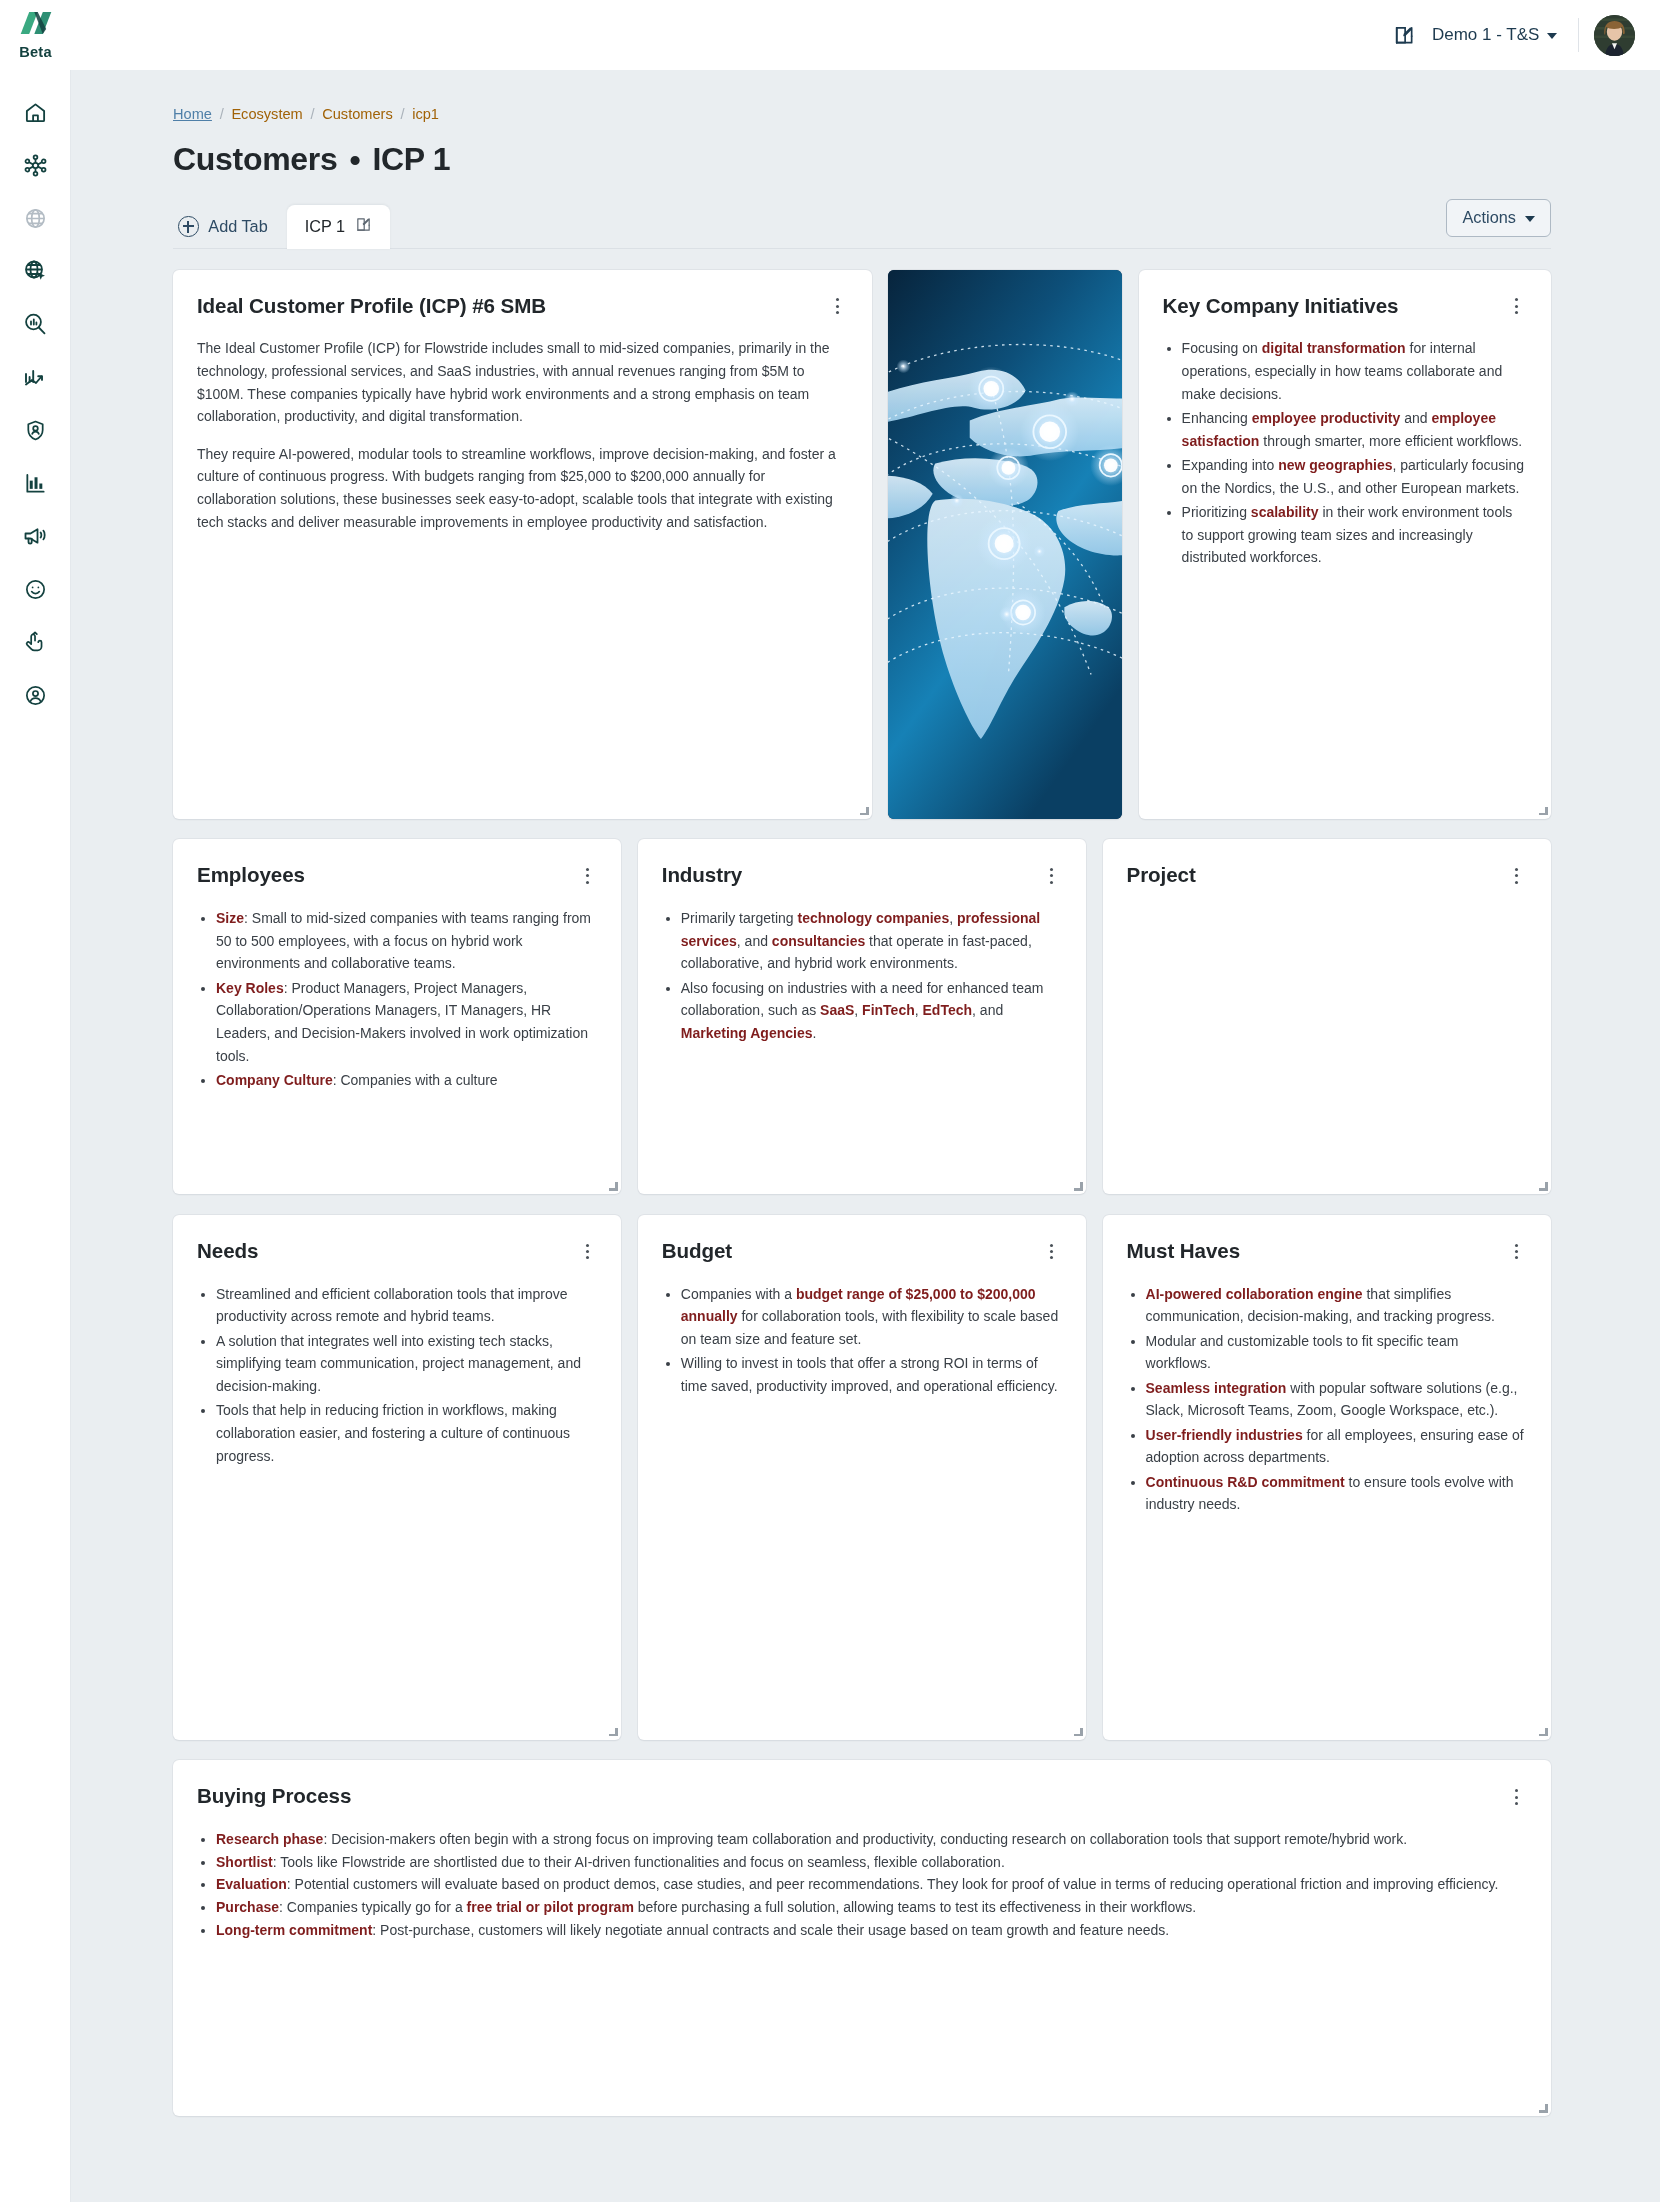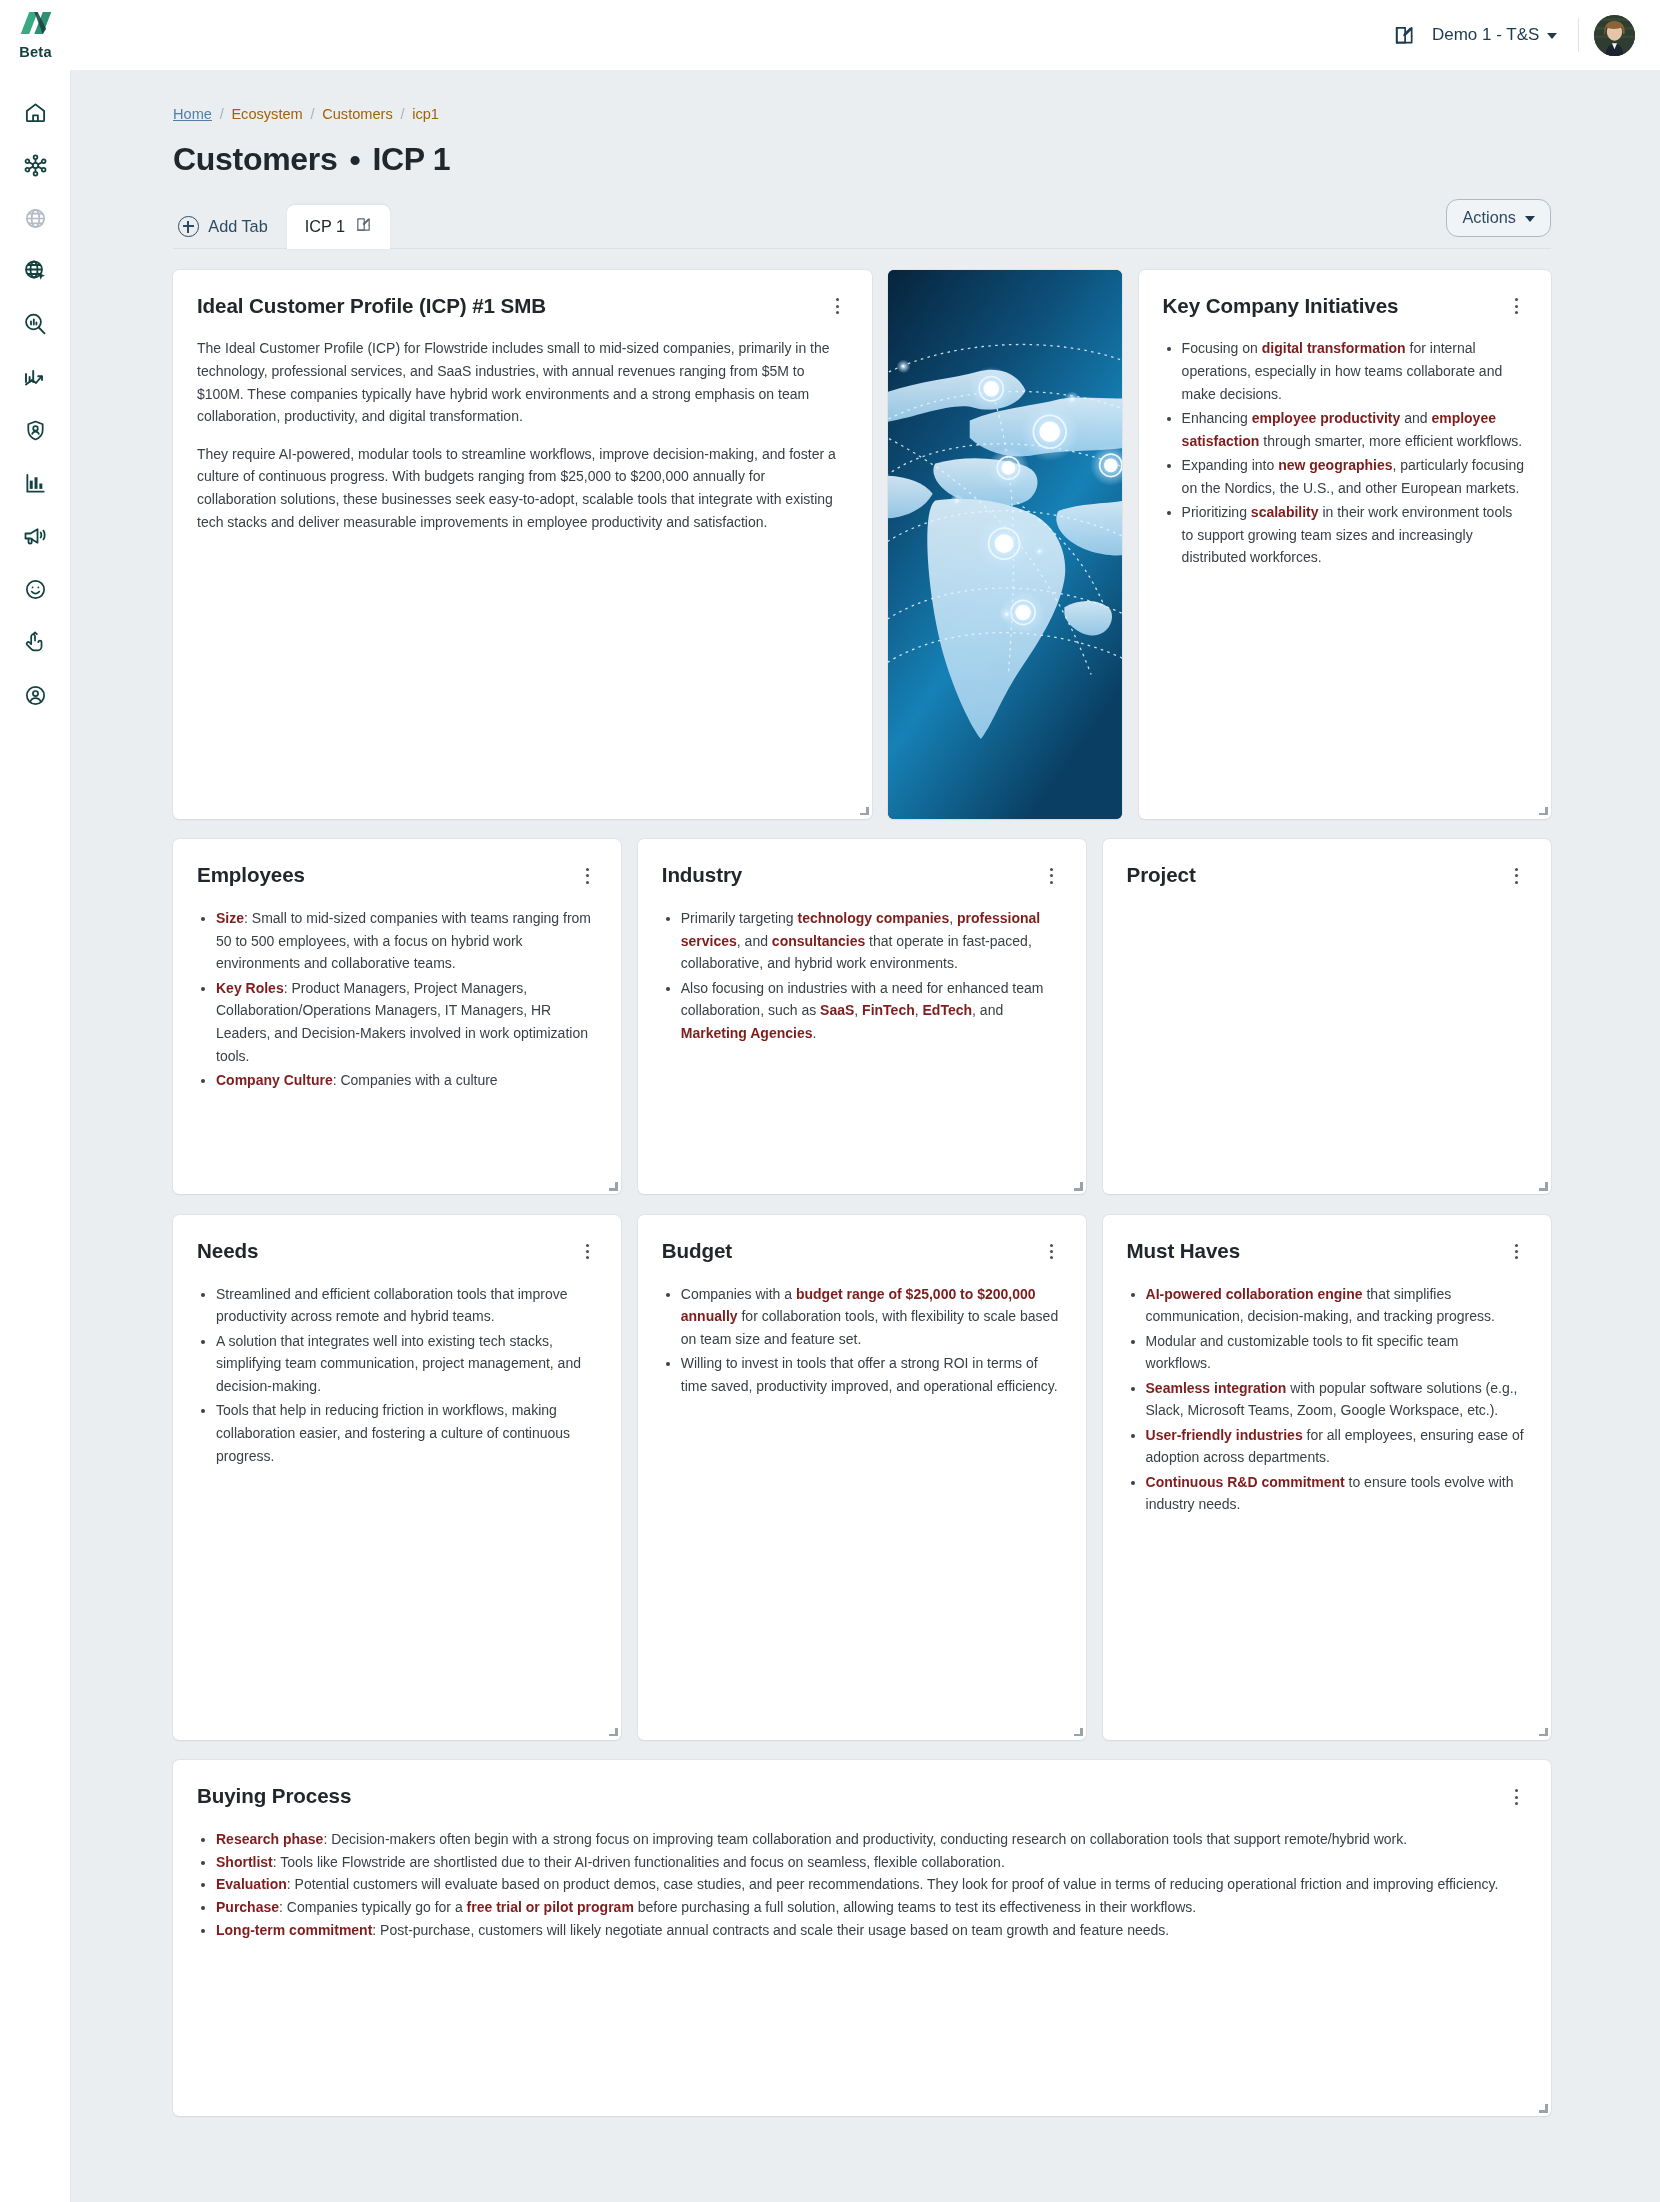--- a/index.html
+++ b/index.html
@@ -106,21 +106,21 @@
   .plus-circle:before { left: 3.4px; right: 3.4px; top: 7.7px; height: 1.7px; }
   .plus-circle:after { top: 3.4px; bottom: 3.4px; left: 7.7px; width: 1.7px; }
   .tab-chip {
     background: #fff; border-radius: 7.7px 7.7px 0 0; padding: 11.2px 18px 12px 18px;
     display: flex; align-items: center; gap: 9.5px; font-size: 16.3px; color: #22272b;
     font-weight: 500; cursor: pointer; box-shadow: 0 -0.9px 2.6px rgba(20,30,45,.06);
     position: relative; z-index: 2;
   }
   .actions-btn {
     position: absolute; right: 110px; bottom: 12px;
-    border: 0.9px solid #aeb9c4; border-radius: 12px; background: #f1f4f7;
+    border: 0.9px solid #aeb9c4; border-radius: 6px; background: #f1f4f7;
     color: #2d4a63; font-size: 16.3px; font-weight: 500;
     padding: 8.6px 15.5px; display: flex; align-items: center; gap: 8.6px; cursor: pointer;
   }
 
   
   .grid-area { padding: 20.6px 110px 34px 102px; }
   .row { display: flex; gap: 16.3px; margin-bottom: 20.6px; align-items: stretch; }
 
   .card {
     background: #fff; border-radius: 6px; position: relative;
@@ -361,21 +361,21 @@
       <span class="caret-down"></span>
     </div>
   </div>
 
   <div class="grid-area">
 
     <div class="row">
 
       <div class="card card-icp">
         <div class="card-head">
-          <div class="card-title">Ideal Customer Profile (ICP) #1 SMB</div>
+          <div class="card-title">Ideal Customer Profile (ICP) #6 SMB</div>
           <div class="kebab">
               <i></i>
               <i></i>
               <i></i>
             </div>
         </div>
         <div class="card-body">
           <p>The Ideal Customer Profile (ICP) for Flowstride includes small to mid-sized companies, primarily in the technology, professional services, and SaaS industries, with annual revenues ranging from $5M to $100M. These companies typically have hybrid work environments and a strong emphasis on team collaboration, productivity, and digital transformation.</p>
           <p>They require AI-powered, modular tools to streamline workflows, improve decision-making, and foster a culture of continuous progress. With budgets ranging from $25,000 to $200,000 annually for collaboration solutions, these businesses seek easy-to-adopt, scalable tools that integrate with existing tech stacks and deliver measurable improvements in employee productivity and satisfaction.</p>
         </div>

